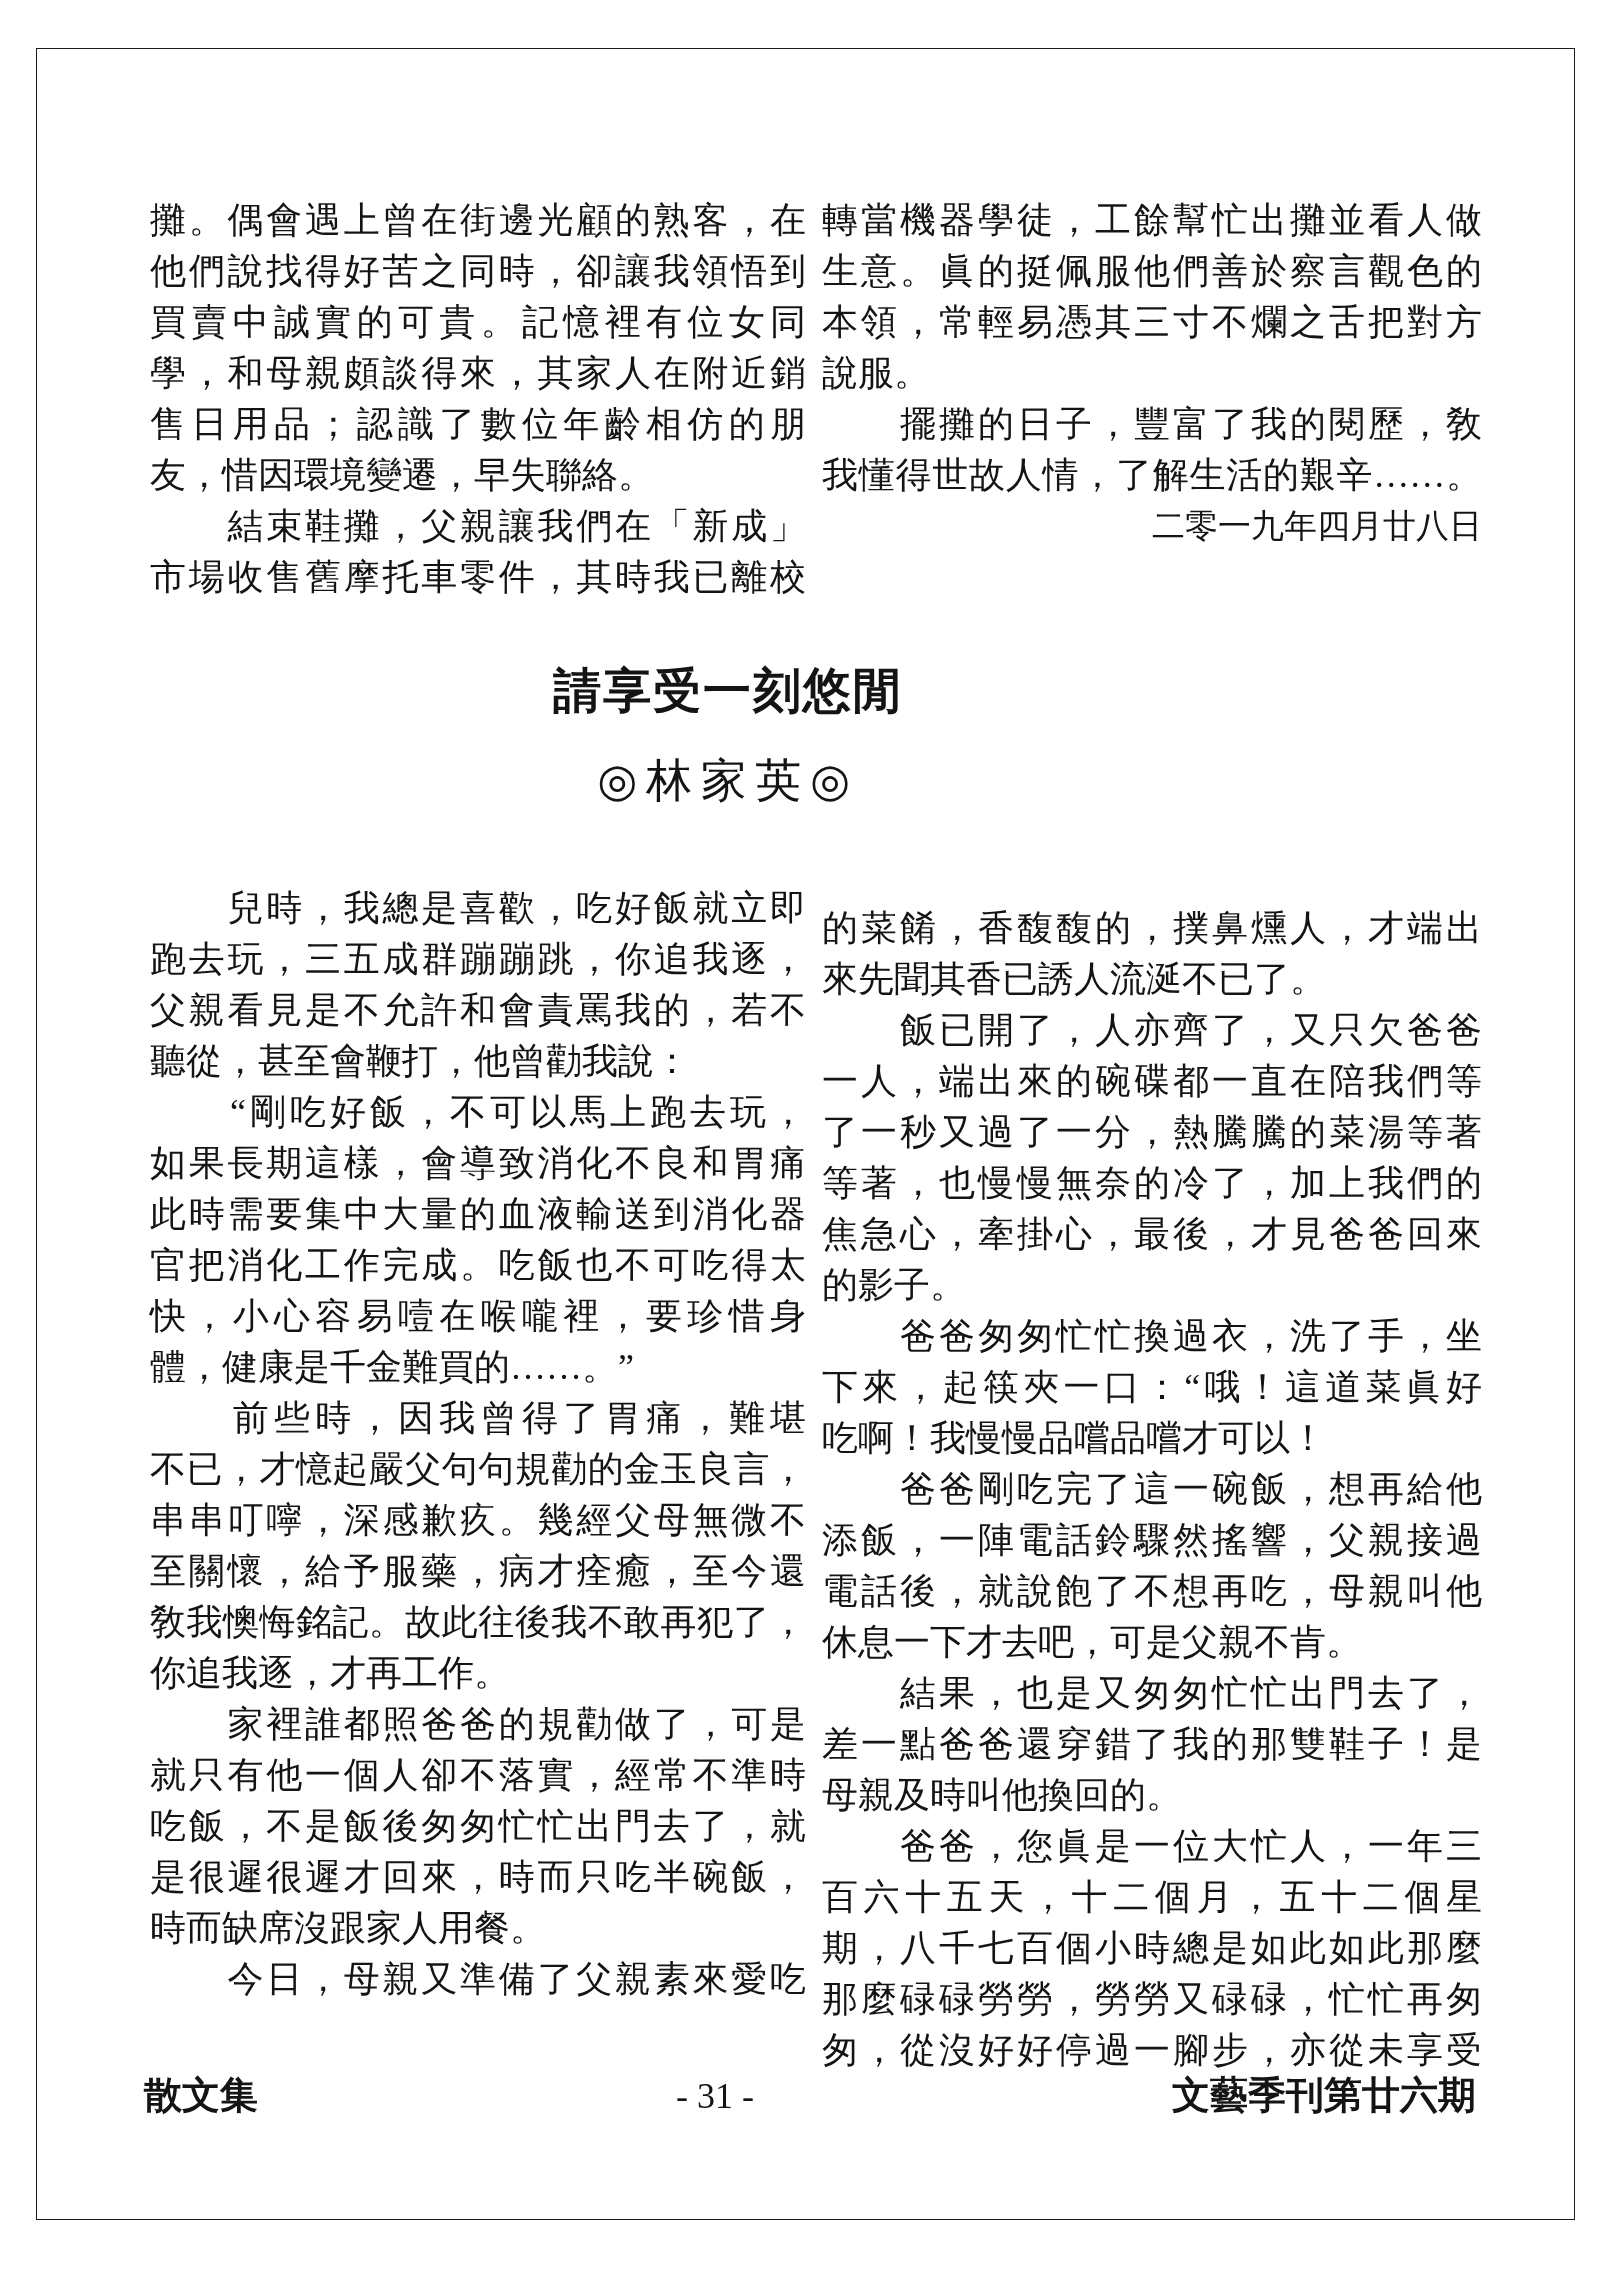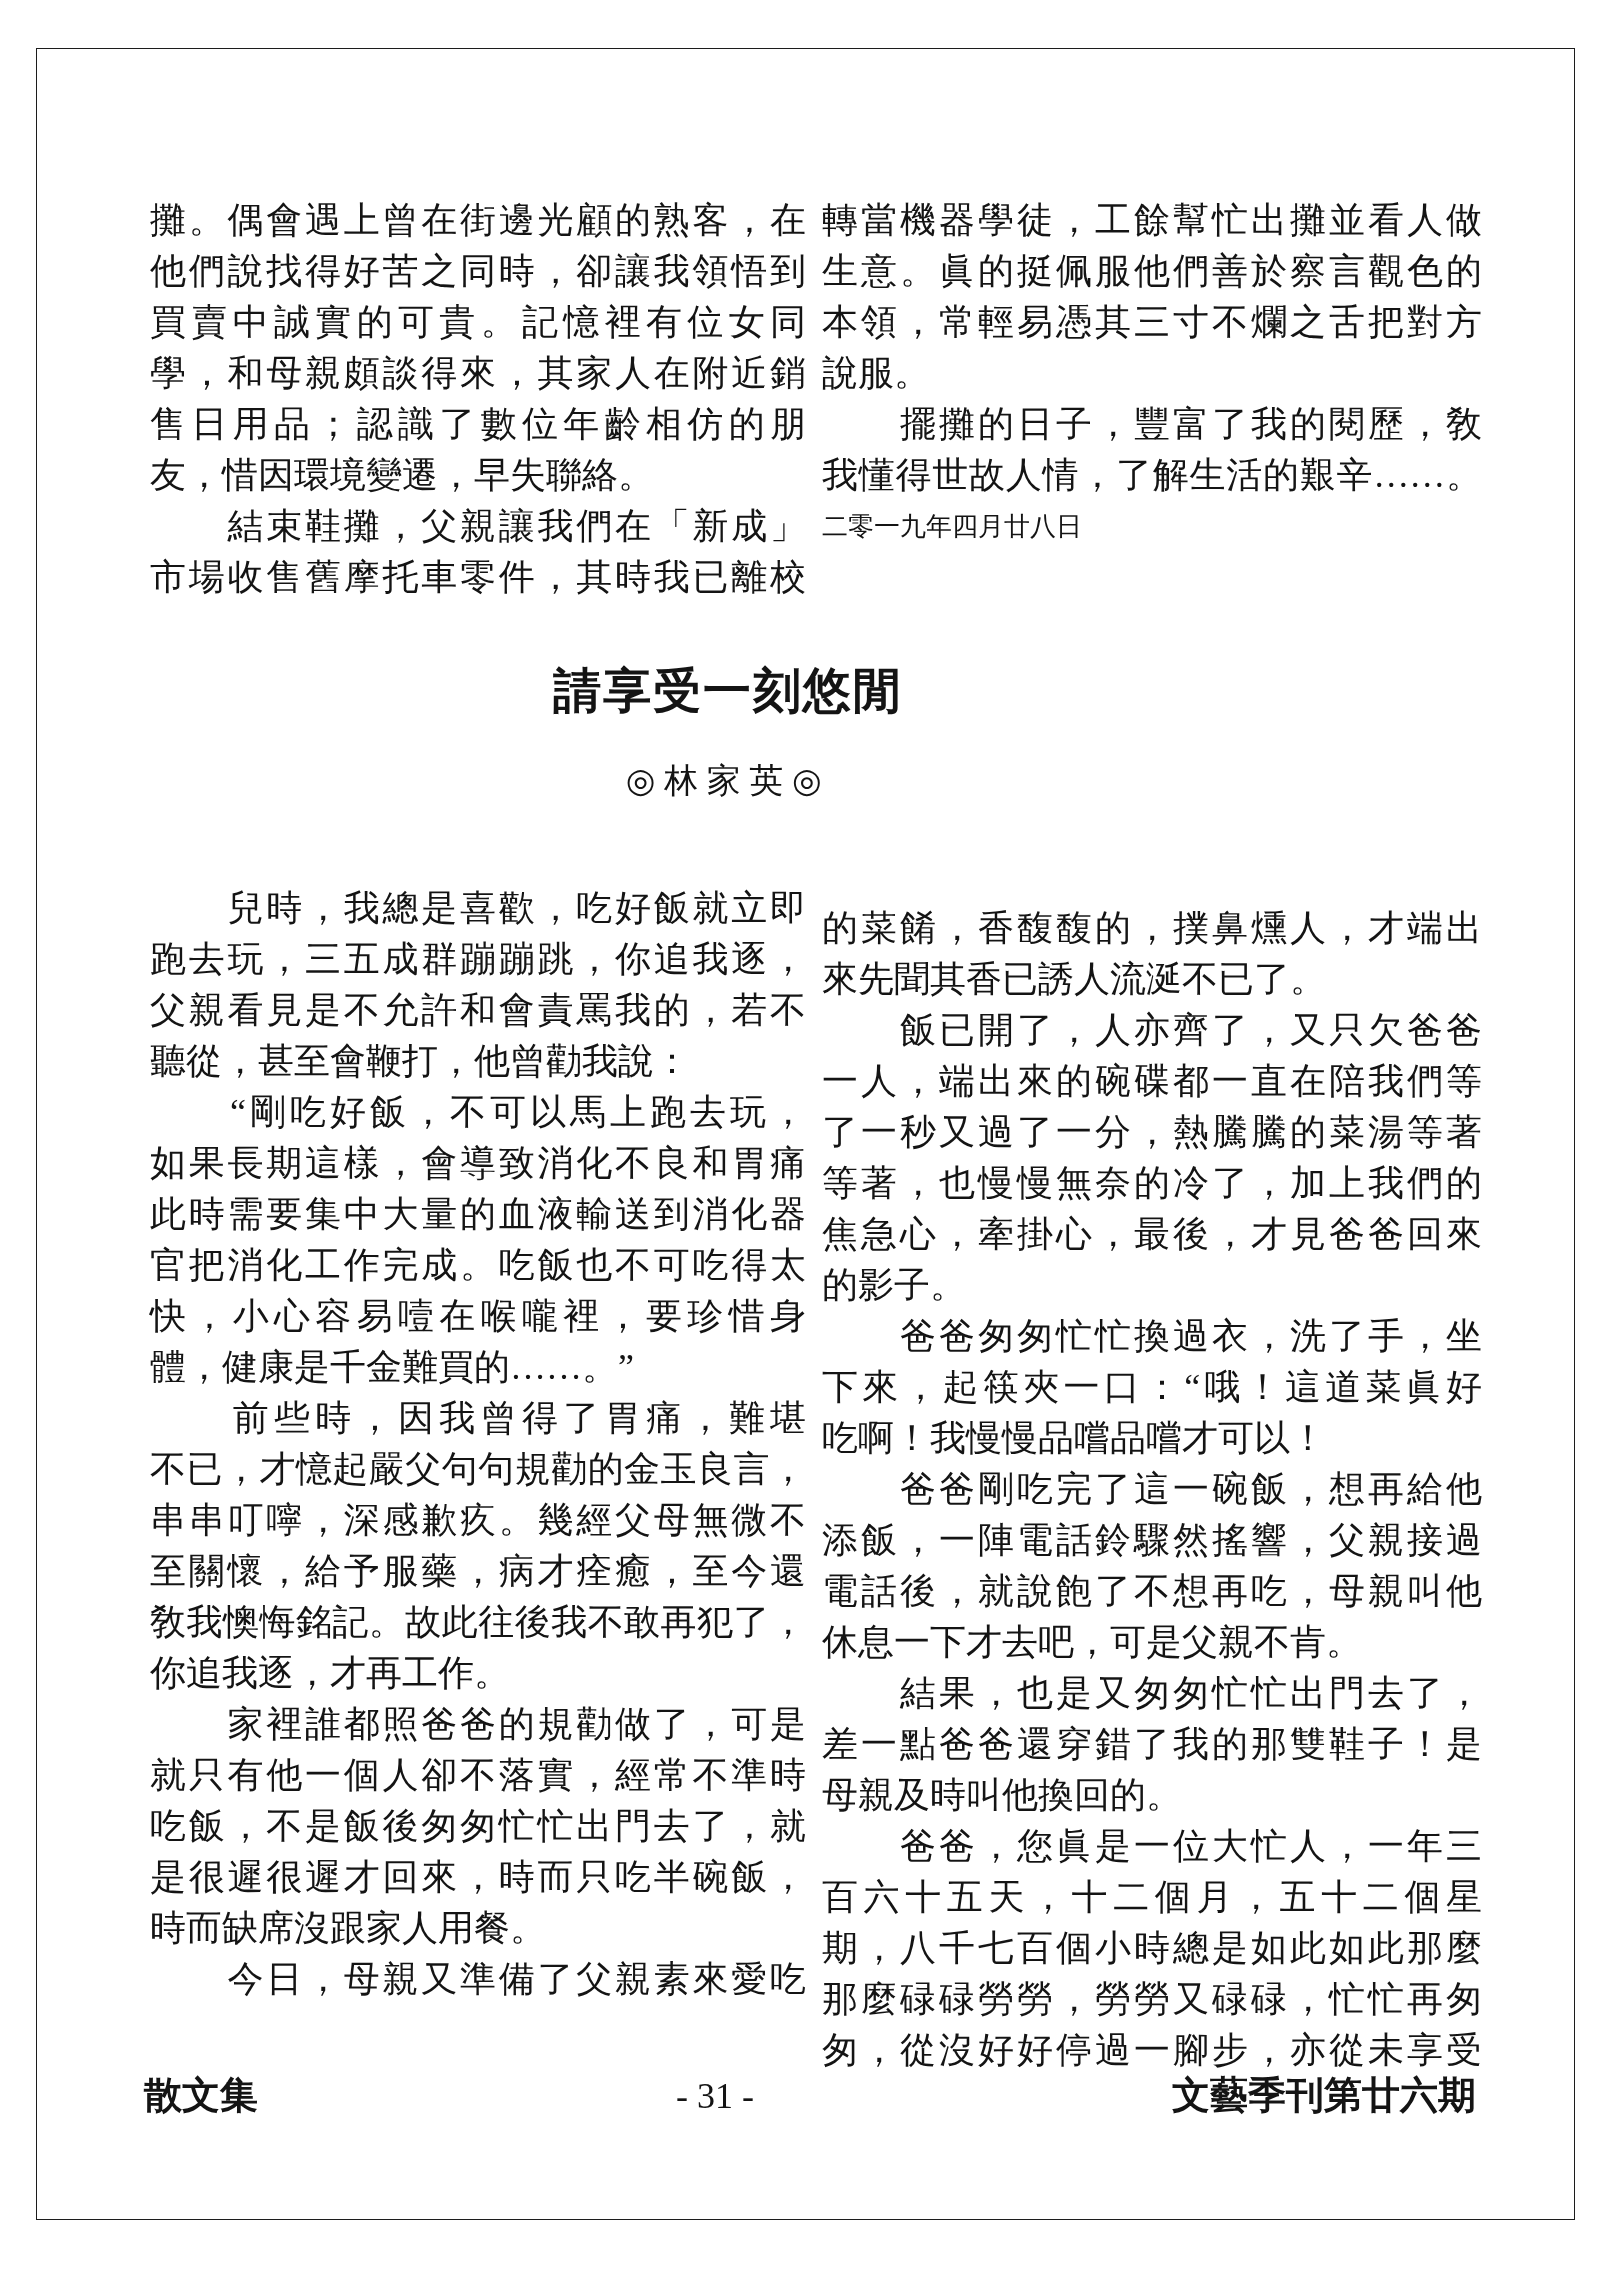--- a/index.html
+++ b/index.html
@@ -38,40 +38,40 @@
     font-size: 36px;
     letter-spacing: 0;
   }
   .line.j {
     text-align: justify;
     text-align-last: justify;
     text-justify: inter-character;
   }
   .line.l { text-align: left; }
   .line.date {
-    text-align: left;
-    font-size: 26px;
+    text-align: right;
+    font-size: 33px;
   }
   .center-block {
     position: absolute;
     left: 0;
     width: 1440px;
     text-align: center;
     margin: 8px;
   }
   .title {
     top: 645px;
     font-size: 48px;
     font-weight: bold;
     letter-spacing: 1.9px;
     line-height: 76px;
   }
   .author {
     top: 748px;
-    font-size: 34px;
+    font-size: 46px;
     letter-spacing: 8.6px;
     line-height: 49px;
     font-weight: normal;
   }
   .footer {
     position: absolute;
     left: 144px;
     top: 2070px;
     width: 1332px;
     display: flex;

